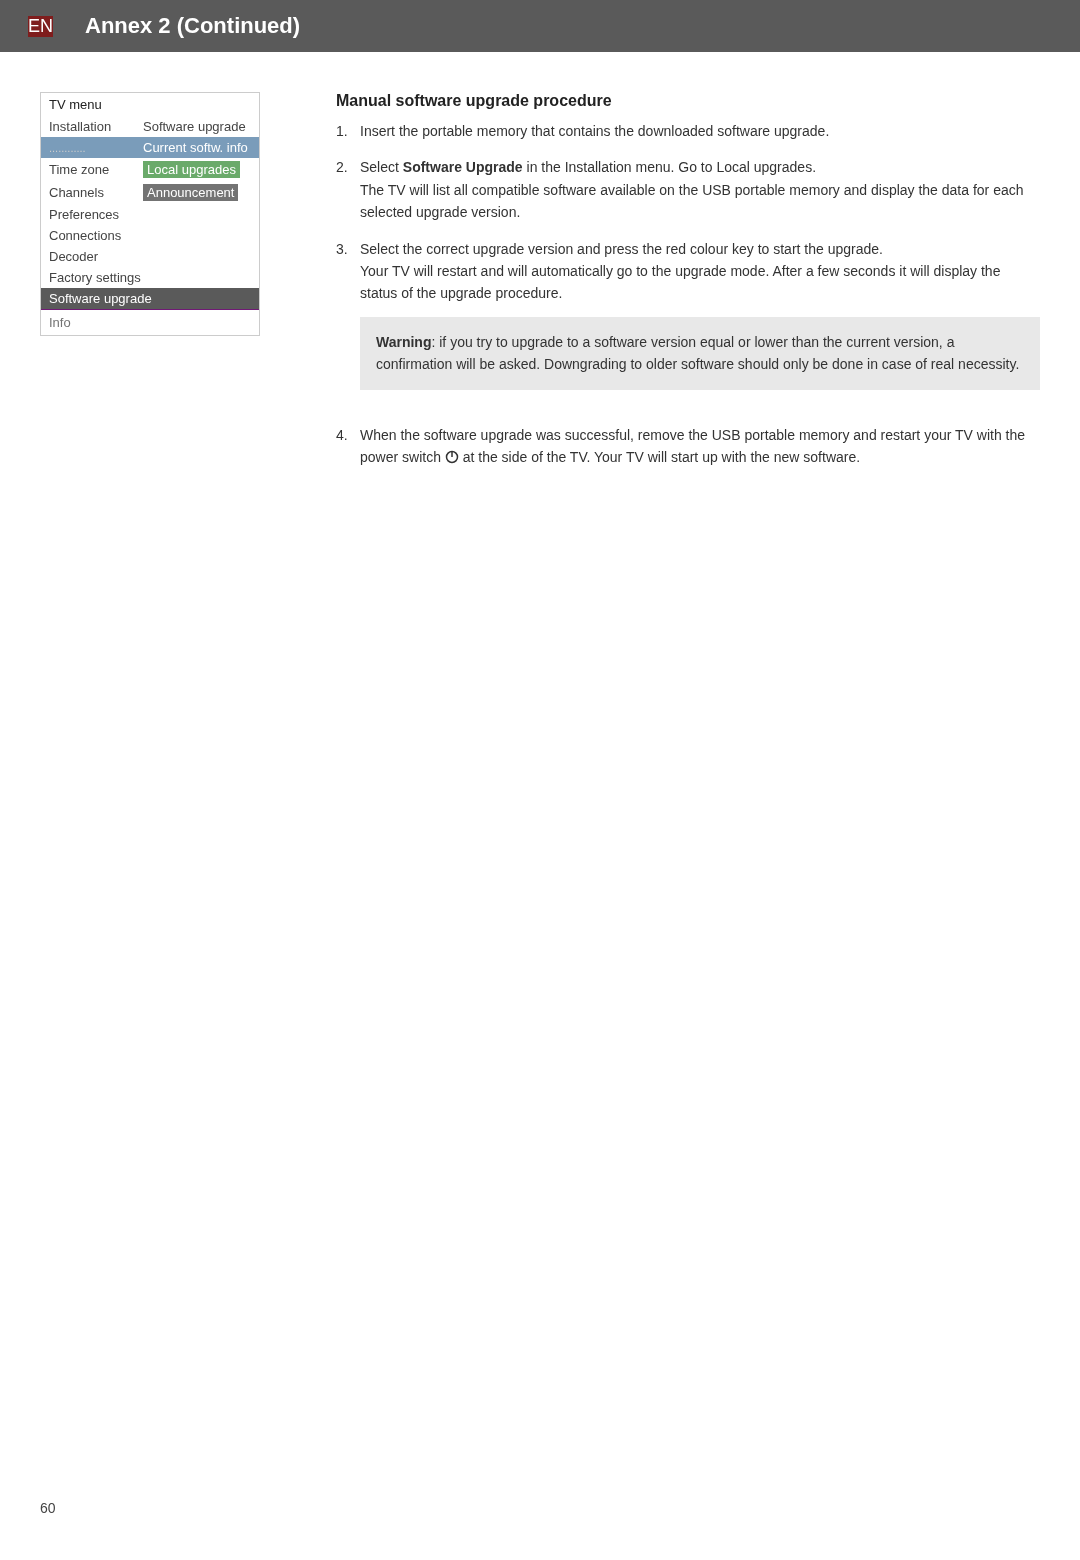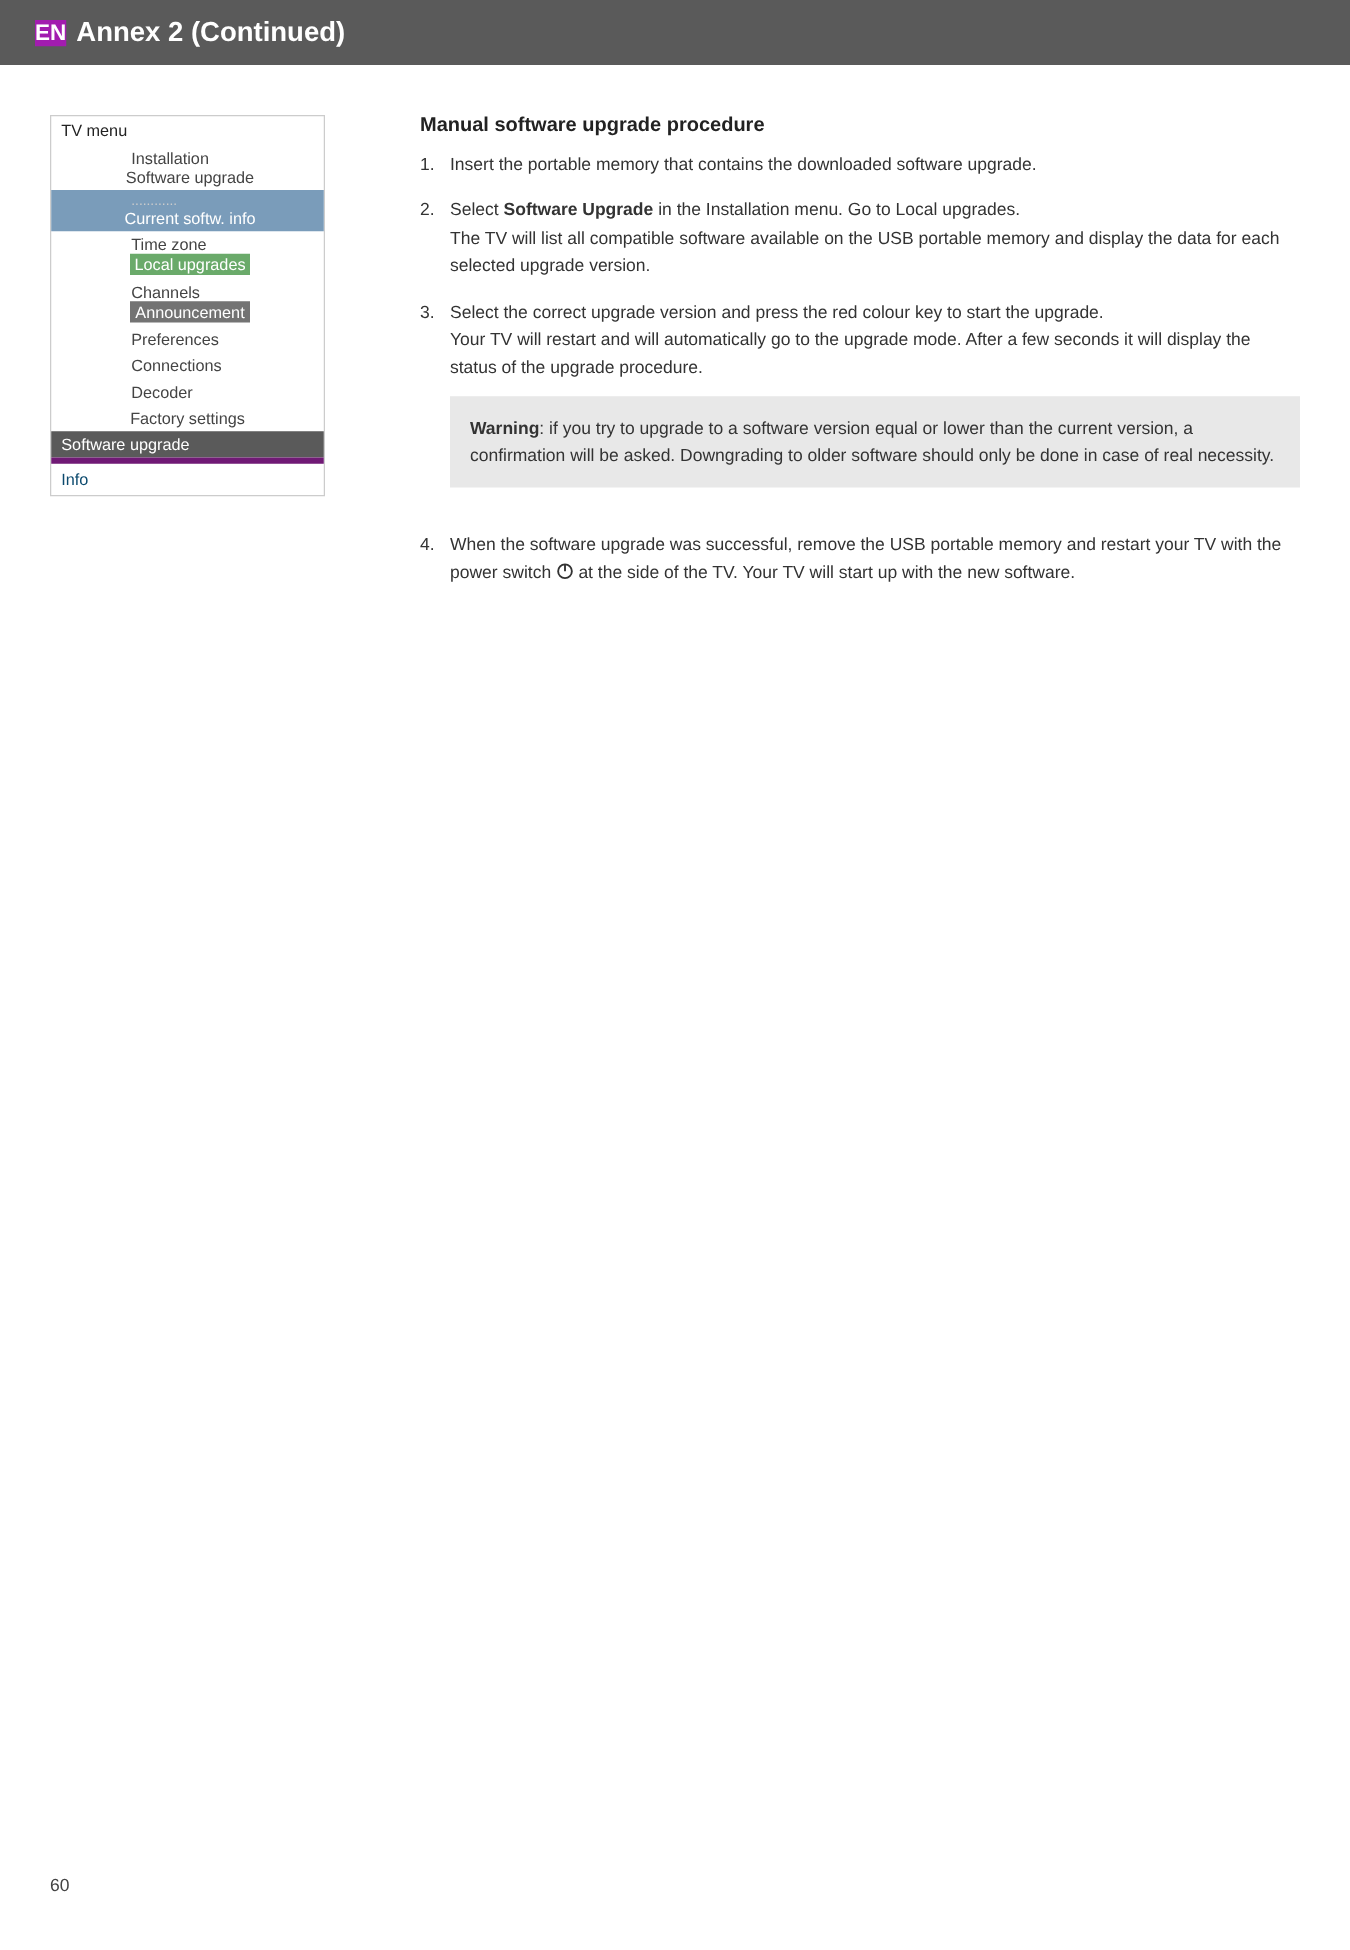--- a/index.html
+++ b/index.html
@@ -23,24 +23,24 @@
       background: #5a5a5a;
       display: flex;
       align-items: center;
       height: 52px;
       padding: 0 28px;
       margin-bottom: 40px;
     }
 
     .header-en {
       color: #ffffff;
-      font-weight: bold;
+      font-weight: normal;
       font-size: 18px;
-      margin-right: 8px;
-      background: #a21caf;
+      margin-right: 32px;
+      background: #7f1d1d;
     }
 
     .header-title {
       color: #ffffff;
       font-size: 22px;
       font-weight: bold;
       flex: 1;
       text-align: left;
     }
 
@@ -67,21 +67,20 @@
       padding: 4px 8px;
       font-size: 13px;
       color: #222;
       border-bottom: none;
     }
 
     .menu-row {
       display: flex;
       align-items: center;
       padding: 3px 8px;
-      flex-direction: column;
     }
 
     .menu-label {
       color: #444;
       font-size: 13px;
       min-width: 90px;
     }
 
     .menu-label.white-text {
       color: #ffffff;
@@ -89,22 +88,22 @@
 
     .menu-value {
       color: #444;
       font-size: 13px;
       margin-left: 4px;
     }
 
     .menu-info-row {
       padding: 5px 8px;
       font-size: 13px;
-      color: #0c4a6e;
-      border-top: 5px solid #701a75;
+      color: #737373;
+      border-top: 1px solid #701a75;
     }
 
     
     .right-col {
       flex: 1;
     }
 
     .section-heading {
       font-size: 16px;
       font-weight: bold;

